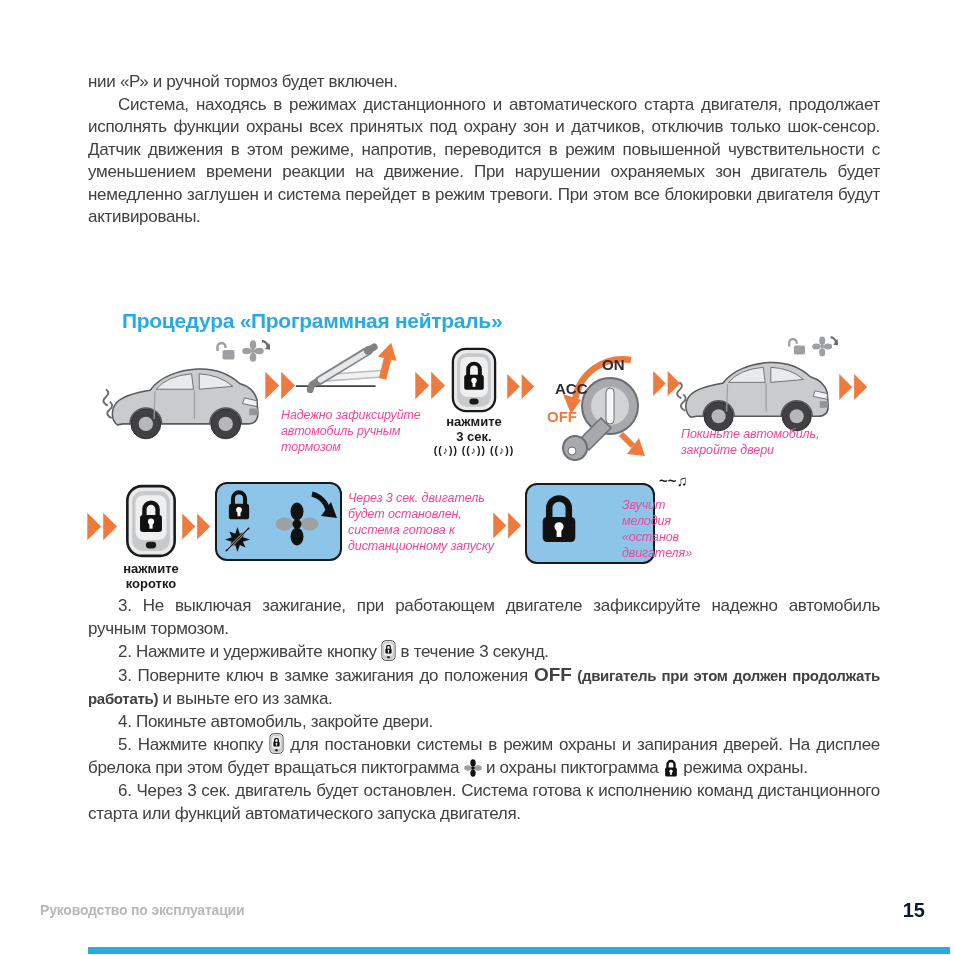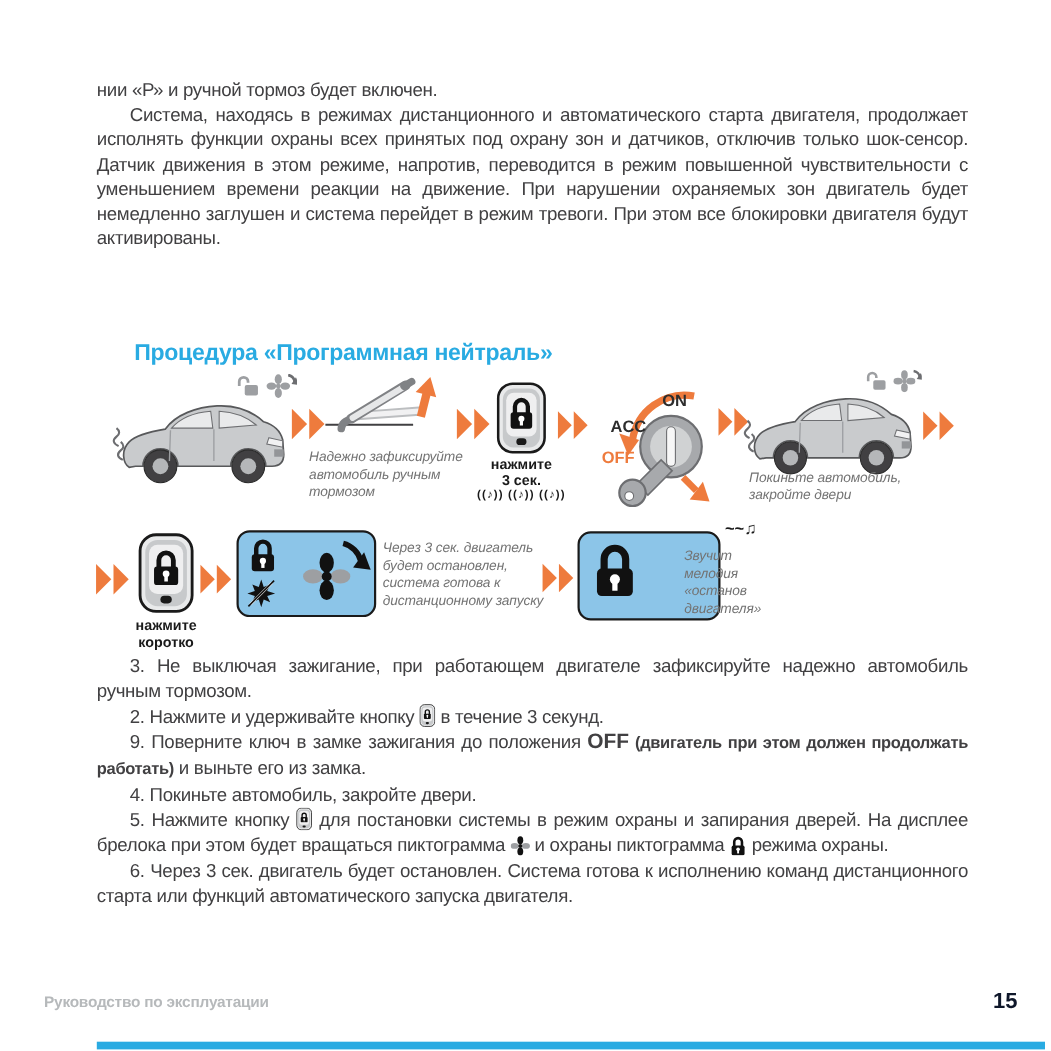--- a/index.html
+++ b/index.html
@@ -4,21 +4,21 @@
 <style>
   html,body{margin:0;padding:0;background:#fff;}
   .page{position:relative;width:955px;height:955px;background:#ffffff;overflow:hidden;
         font-family:Liberation Sans, sans-serif;color:#414042;}
   .bodytext{position:absolute;left:88px;width:792px;font-size:17px;line-height:22.5px;
             text-align:justify;letter-spacing:-0.3px;}
   .bodytext p{margin:0;text-indent:30px;}
   .bodytext p.noindent{text-indent:0;}
   .heading{position:absolute;left:122px;top:309px;font-size:21px;font-weight:bold;
            color:#29abe2;letter-spacing:-0.3px;}
-  .caption{position:absolute;font-style:italic;color:#737373;font-size:12.5px;
+  .caption{position:absolute;font-style:italic;color:#ec4899;font-size:12.5px;
            line-height:16px;letter-spacing:-0.1px;}
   .foblabel{position:absolute;font-weight:bold;font-size:13px;line-height:15px;
             text-align:center;color:#1a1a1a;}
   .fobnotes{position:absolute;font-weight:bold;font-size:10.5px;text-align:center;
             color:#1a1a1a;letter-spacing:1px;}
   .melody{position:absolute;font-weight:bold;font-size:15px;color:#1a1a1a;}
   .abs{position:absolute;}
   .lcd{position:absolute;background:#8cc5e8;border:2.5px solid #1a1a1a;border-radius:12px;}
   .ign-label{position:absolute;font-weight:bold;font-size:15px;color:#2d2d2d;letter-spacing:0;}
   .ign-off{color:#ee7b3d;}
@@ -218,21 +218,21 @@
     </svg>
   </div>
   <div class="melody" style="left:659px;top:472px;">~~♫</div>
   <div class="caption" style="left:622px;top:497px;width:85px;">Звучит мелодия «останов двигателя»</div>
 
   <div class="steps">
     <p>3. Не выключая зажигание, при работающем двигателе зафиксируйте надежно автомобиль ручным тормозом.</p>
     <p><span>2. Нажмите и удерживайте кнопку </span><svg class="icon-inline" width="15" height="21" viewBox="0 0 60 86">
           <use href="#sym-fob"></use>
         </svg><span> в течение 3 секунд.</span></p>
-    <p><span>9. Поверните ключ в замке зажигания до положения </span><span class="off">OFF</span><span class="boldnote"> (двигатель при этом должен продолжать работать)</span><span> и выньте его из замка.</span></p>
+    <p><span>3. Поверните ключ в замке зажигания до положения </span><span class="off">OFF</span><span class="boldnote"> (двигатель при этом должен продолжать работать)</span><span> и выньте его из замка.</span></p>
     <p>4. Покиньте автомобиль, закройте двери.</p>
     <p><span>5. Нажмите кнопку </span><svg class="icon-inline" width="15" height="21" viewBox="0 0 60 86">
           <use href="#sym-fob"></use>
         </svg><span> для постановки системы в режим охраны и запирания дверей. На дисплее брелока при этом будет вращаться пиктограмма </span><svg class="icon-inline" style="color:#111" width="18" height="18" viewBox="0 0 44 44">
           <use href="#sym-fan"></use>
         </svg><span> и охраны пиктограмма </span><svg class="icon-inline" width="16" height="18" viewBox="0 0 40 46">
           <use href="#sym-lock"></use>
         </svg><span> режима охраны.</span></p>
     <p>6. Через 3 сек. двигатель будет остановлен. Система готова к исполнению команд дистанционного старта или функций автоматического запуска двигателя.</p>
   </div>

